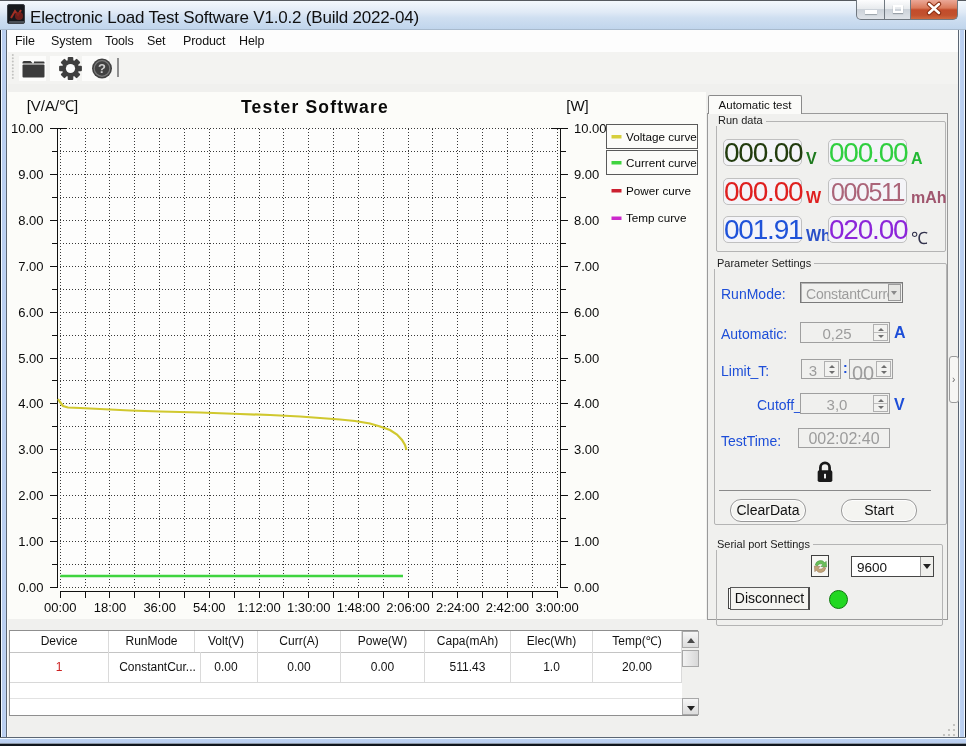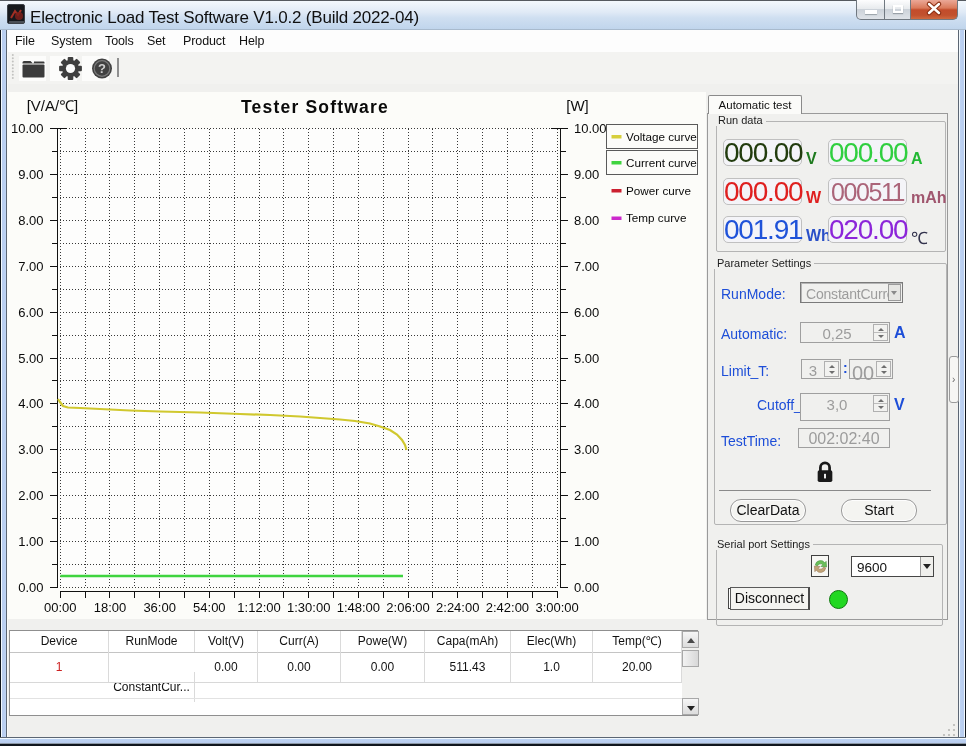--- a/index.html
+++ b/index.html
@@ -374,21 +374,21 @@
 <div class="abs" style="left:801px;top:359px;width:40px;height:20px;background:#f0f0ee;border:1px solid #9f9f9f;">
   <div class="abs dis" style="left:0;top:2px;width:22px;text-align:center;font-size:15px;">3</div>
   <div class="abs spinner" style="right:1px;top:1px;width:15px;height:16px;"></div>
 </div>
 <div class="plabel" style="left:843px;top:360px;font-weight:bold;">:</div>
 <div class="abs" style="left:849px;top:359px;width:44px;height:20px;background:#f0f0ee;border:1px solid #9f9f9f;">
   <div class="abs dis" style="left:0;top:2px;width:26px;text-align:center;font-size:20px;">00</div>
   <div class="abs spinner" style="right:1px;top:1px;width:15px;height:16px;"></div>
 </div>
 <div class="plabel" style="left:721px;top:397px;margin-left:36px;">Cutoff_V:</div>
-<div class="abs" style="left:800px;top:393px;width:90px;height:28px;background:#f0f0ee;border:1px solid #9f9f9f;">
+<div class="abs" style="left:800px;top:393px;width:90px;height:21px;background:#f0f0ee;border:1px solid #9f9f9f;">
   <div class="abs dis" style="left:0;top:2px;width:72px;text-align:center;font-size:15px;">3,0</div>
   <div class="abs spinner" style="right:1px;top:1px;width:15px;height:17px;"></div>
 </div>
 <div class="plabel" style="left:894px;top:396px;font-weight:bold;font-size:16px;">V</div>
 <div class="plabel" style="left:721px;top:433px;">TestTime:</div>
 <div class="abs" style="left:798px;top:428px;width:92px;height:20px;background:#f0f0ee;border:1px solid #9f9f9f;">
   <div class="abs dis" style="left:0;top:1px;width:100%;text-align:center;font-size:16px;">002:02:40</div>
 </div>
 
 <svg class="abs" style="left:814px;top:460px;" width="22" height="24" viewBox="0 0 24 26">
@@ -431,21 +431,21 @@
   <div class="th" style="left:0;width:99px;">Device</div>
   <div class="th" style="left:99px;width:86px;">RunMode</div>
   <div class="th" style="left:185px;width:63px;">Volt(V)</div>
   <div class="th" style="left:248px;width:83px;">Curr(A)</div>
   <div class="th" style="left:331px;width:84px;">Powe(W)</div>
   <div class="th" style="left:415px;width:86px;">Capa(mAh)</div>
   <div class="th" style="left:501px;width:82px;">Elec(Wh)</div>
   <div class="th" style="left:583px;width:89px;">Temp(℃)</div>
   <div class="abs" style="left:0;top:21px;width:672px;height:1px;background:#c4c4c4;"></div>
   <div class="td" style="left:0;width:99px;color:#cc2222;">1</div>
-  <div class="td" style="left:99px;width:86px;margin-top:20px;">ConstantCur...</div>
+  <div class="td" style="left:105px;width:86px;">ConstantCur...</div>
   <div class="td" style="left:185px;width:63px;">0.00</div>
   <div class="td" style="left:248px;width:83px;">0.00</div>
   <div class="td" style="left:331px;width:84px;">0.00</div>
   <div class="td" style="left:415px;width:86px;">511.43</div>
   <div class="td" style="left:501px;width:82px;">1.0</div>
   <div class="td" style="left:583px;width:89px;">20.00</div>
   <div class="abs" style="left:0;top:51px;width:672px;height:1px;background:#d8d8d8;"></div>
   <div class="abs" style="left:0;top:67px;width:672px;height:1px;background:#e2e2e2;"></div>
 
   <div class="abs" style="left:672px;top:0;width:17px;height:84px;background:#f0f0ee;">

